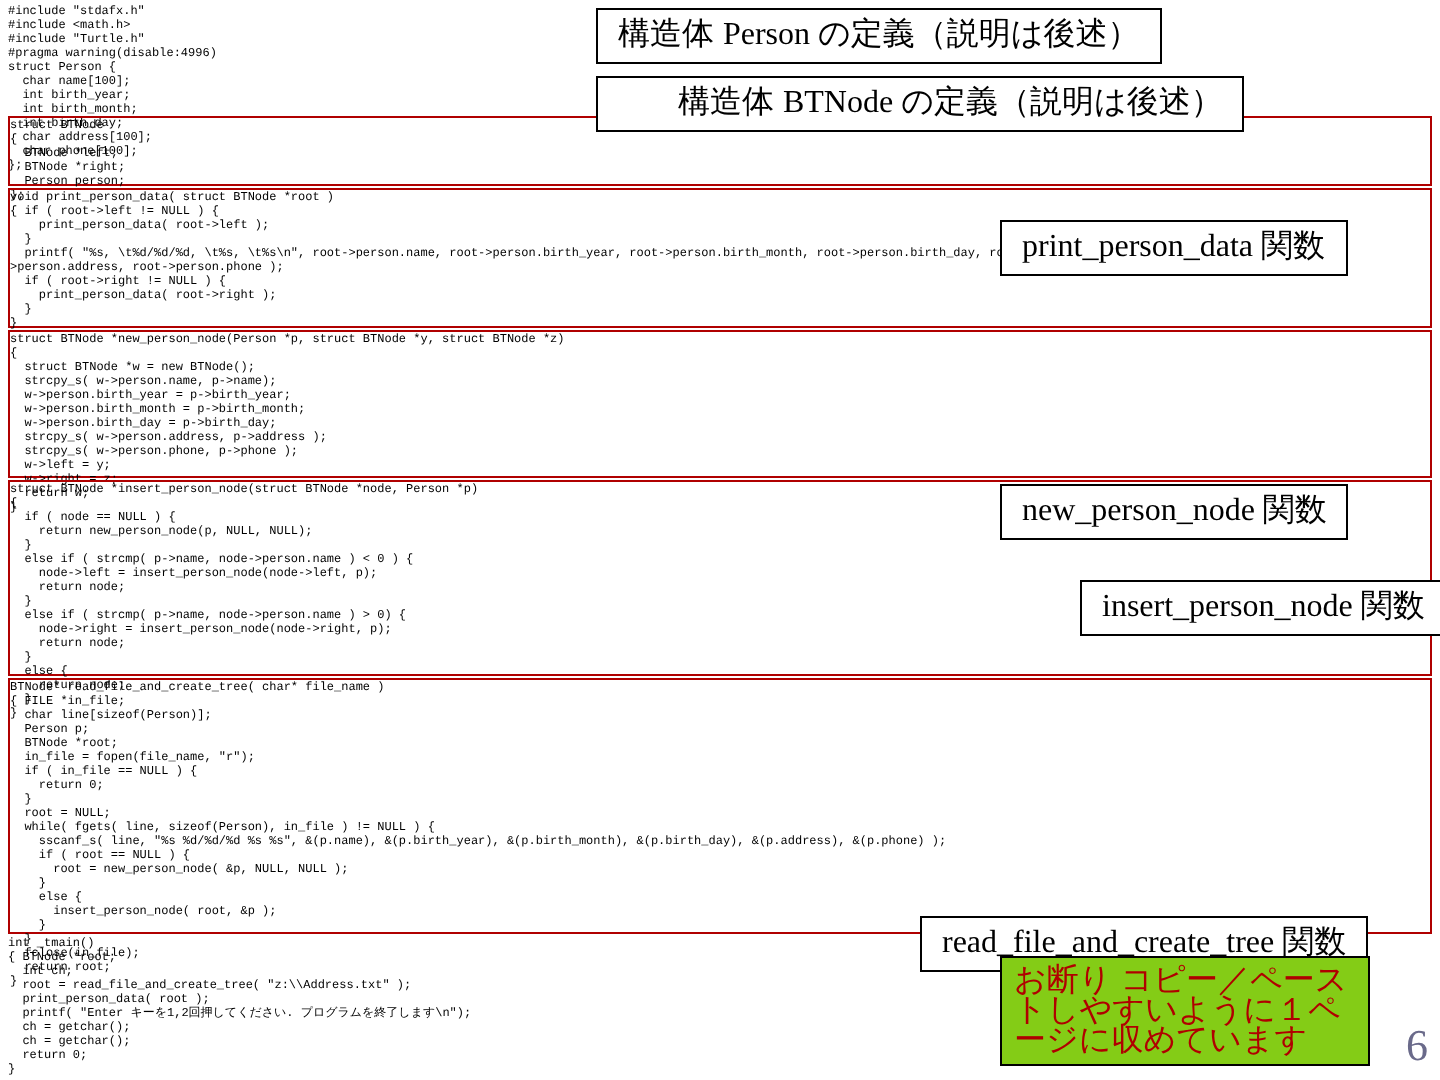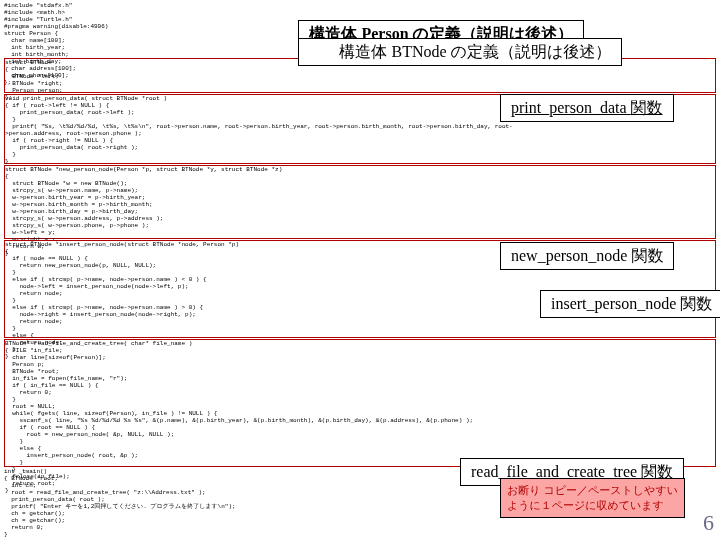--- a/index.html
+++ b/index.html
@@ -36,36 +36,36 @@
     background: #fff;
     padding: 3px 10px;
     font-size: 16px;
     line-height: 20px;
     font-family: "MS PGothic", sans-serif;
     border: 1px solid #000;
     white-space: nowrap;
   }
   .callout .eng { font-family: "Times New Roman", serif; }
 
-  .c1 { top: 20px;  left: 298px; font-weight: bold; }
+  .c1 { top: 4px;  left: 298px; }
   .c2 { top: 38px; left: 298px; padding-left: 40px; }
-  .c3 { top: 94px; left: 500px; text-decoration: underline; }
+  .c3 { top: 110px; left: 500px; }
   .c4 { top: 194px; left: 500px; margin-top: 48px; }
   .c5 { top: 290px; left: 500px; margin-left: 40px; }
   .c6 { top: 422px; left: 460px; margin-top: 36px; }
 
   .note {
     position: absolute;
     top: 478px;
     left: 500px;
     width: 185px;
-    background: #fca5a5;
+    background: #84cc16;
     border: 1px solid #000;
     padding: 4px 6px;
-    font-size: 11px;
+    font-size: 16px;
     line-height: 15px;
     color: #b00000;
     font-family: "MS PGothic", sans-serif;
   }
   .pagenum {
     position: absolute;
     right: 6px;
     bottom: 4px;
     font-size: 22px;
     font-family: "Times New Roman", serif;

